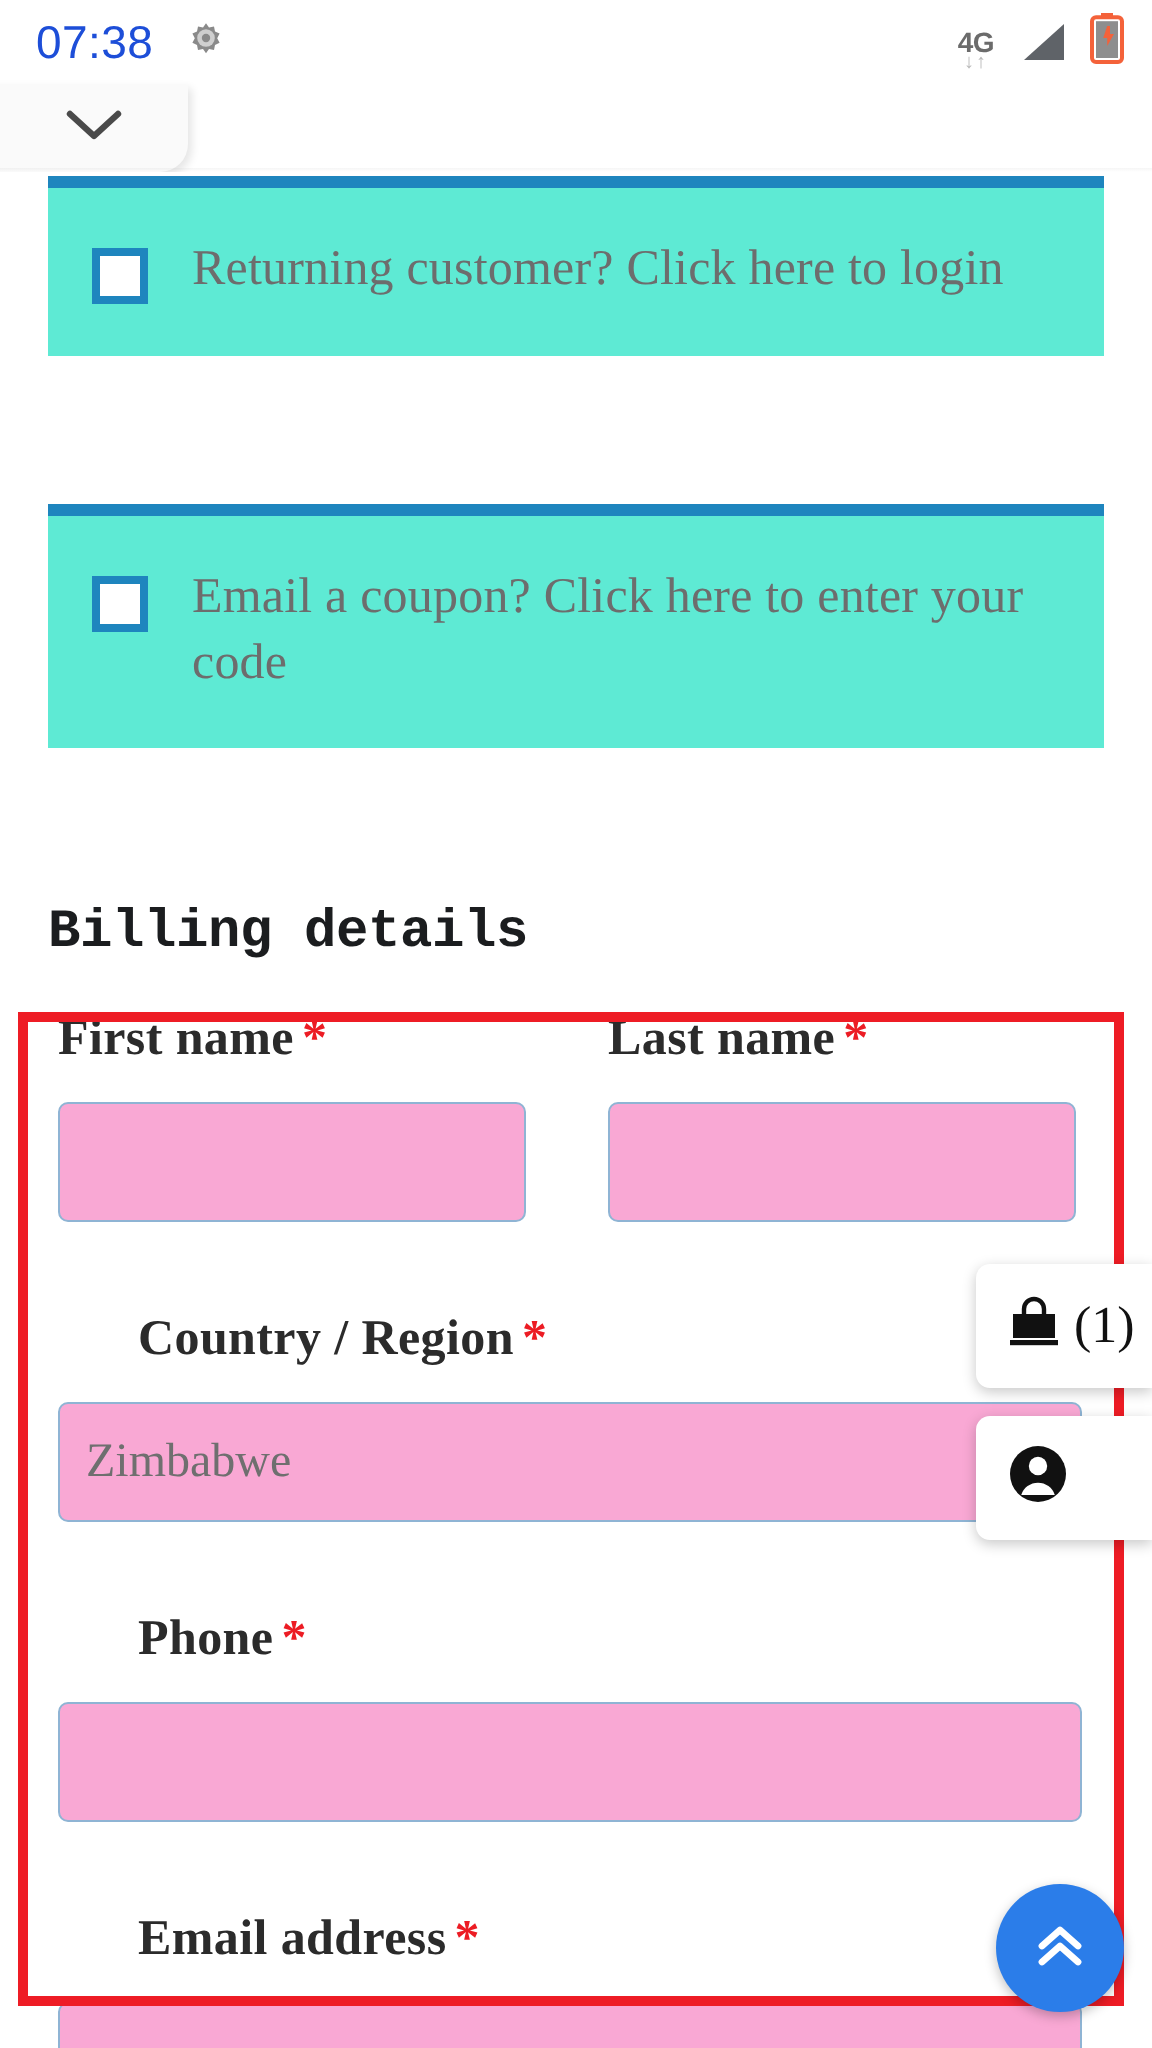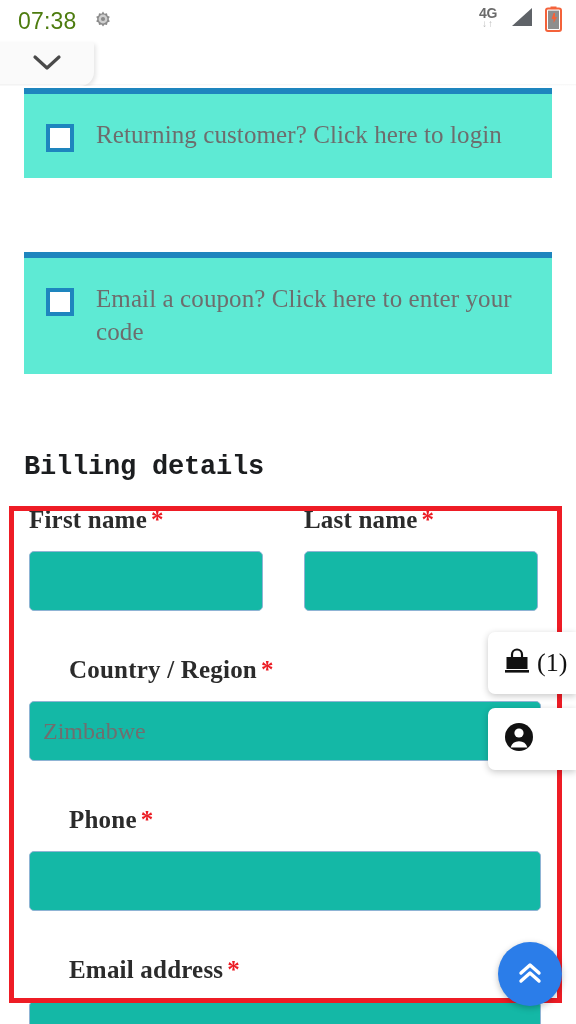--- a/index.html
+++ b/index.html
@@ -28,26 +28,26 @@
     height: 42px;
     background: #ffffff;
     display: flex;
     align-items: center;
     justify-content: space-between;
     padding: 0 14px 0 18px;
   }
   .status-left { display: flex; align-items: center; gap: 14px; }
   .status-time {
     font-size: 23px;
-    color: #4d7c0f;
+    color: #1d4ed8;
     letter-spacing: 0.2px;
     font-family: "Liberation Sans", sans-serif;
   }
   .gear-icon { display: block; }
-  .status-right { display: flex; align-items: flex-start; gap: 11px; }
+  .status-right { display: flex; align-items: flex-end; gap: 11px; }
   .net-4g {
     display: flex; flex-direction: column;
     align-items: center; justify-content: center;
     line-height: 1;
   }
   .net-4g .lbl {
     font-size: 14px; font-weight: bold; color: #6b6b6b;
     letter-spacing: -0.3px;
   }
   .net-4g .arrows {
@@ -170,21 +170,21 @@
     white-space: nowrap;
   }
   .req { color: #ec1c24; font-weight: bold; margin-left: 4px; }
 
   .text-input {
     display: block;
     width: 100%;
     height: 60px;
     border: 1px solid #8fb4d4;
     border-radius: 5px;
-    background: #14b8a6;
+    background: #f9a8d4;
     font-family: "Liberation Serif", serif;
     font-size: 24px;
     color: #4d4d4d;
     padding: 0 13px;
     outline: none;
   }
   .text-input::placeholder { color: #6f6f6f; opacity: 1; }
 
   .row-two {
     position: absolute;

